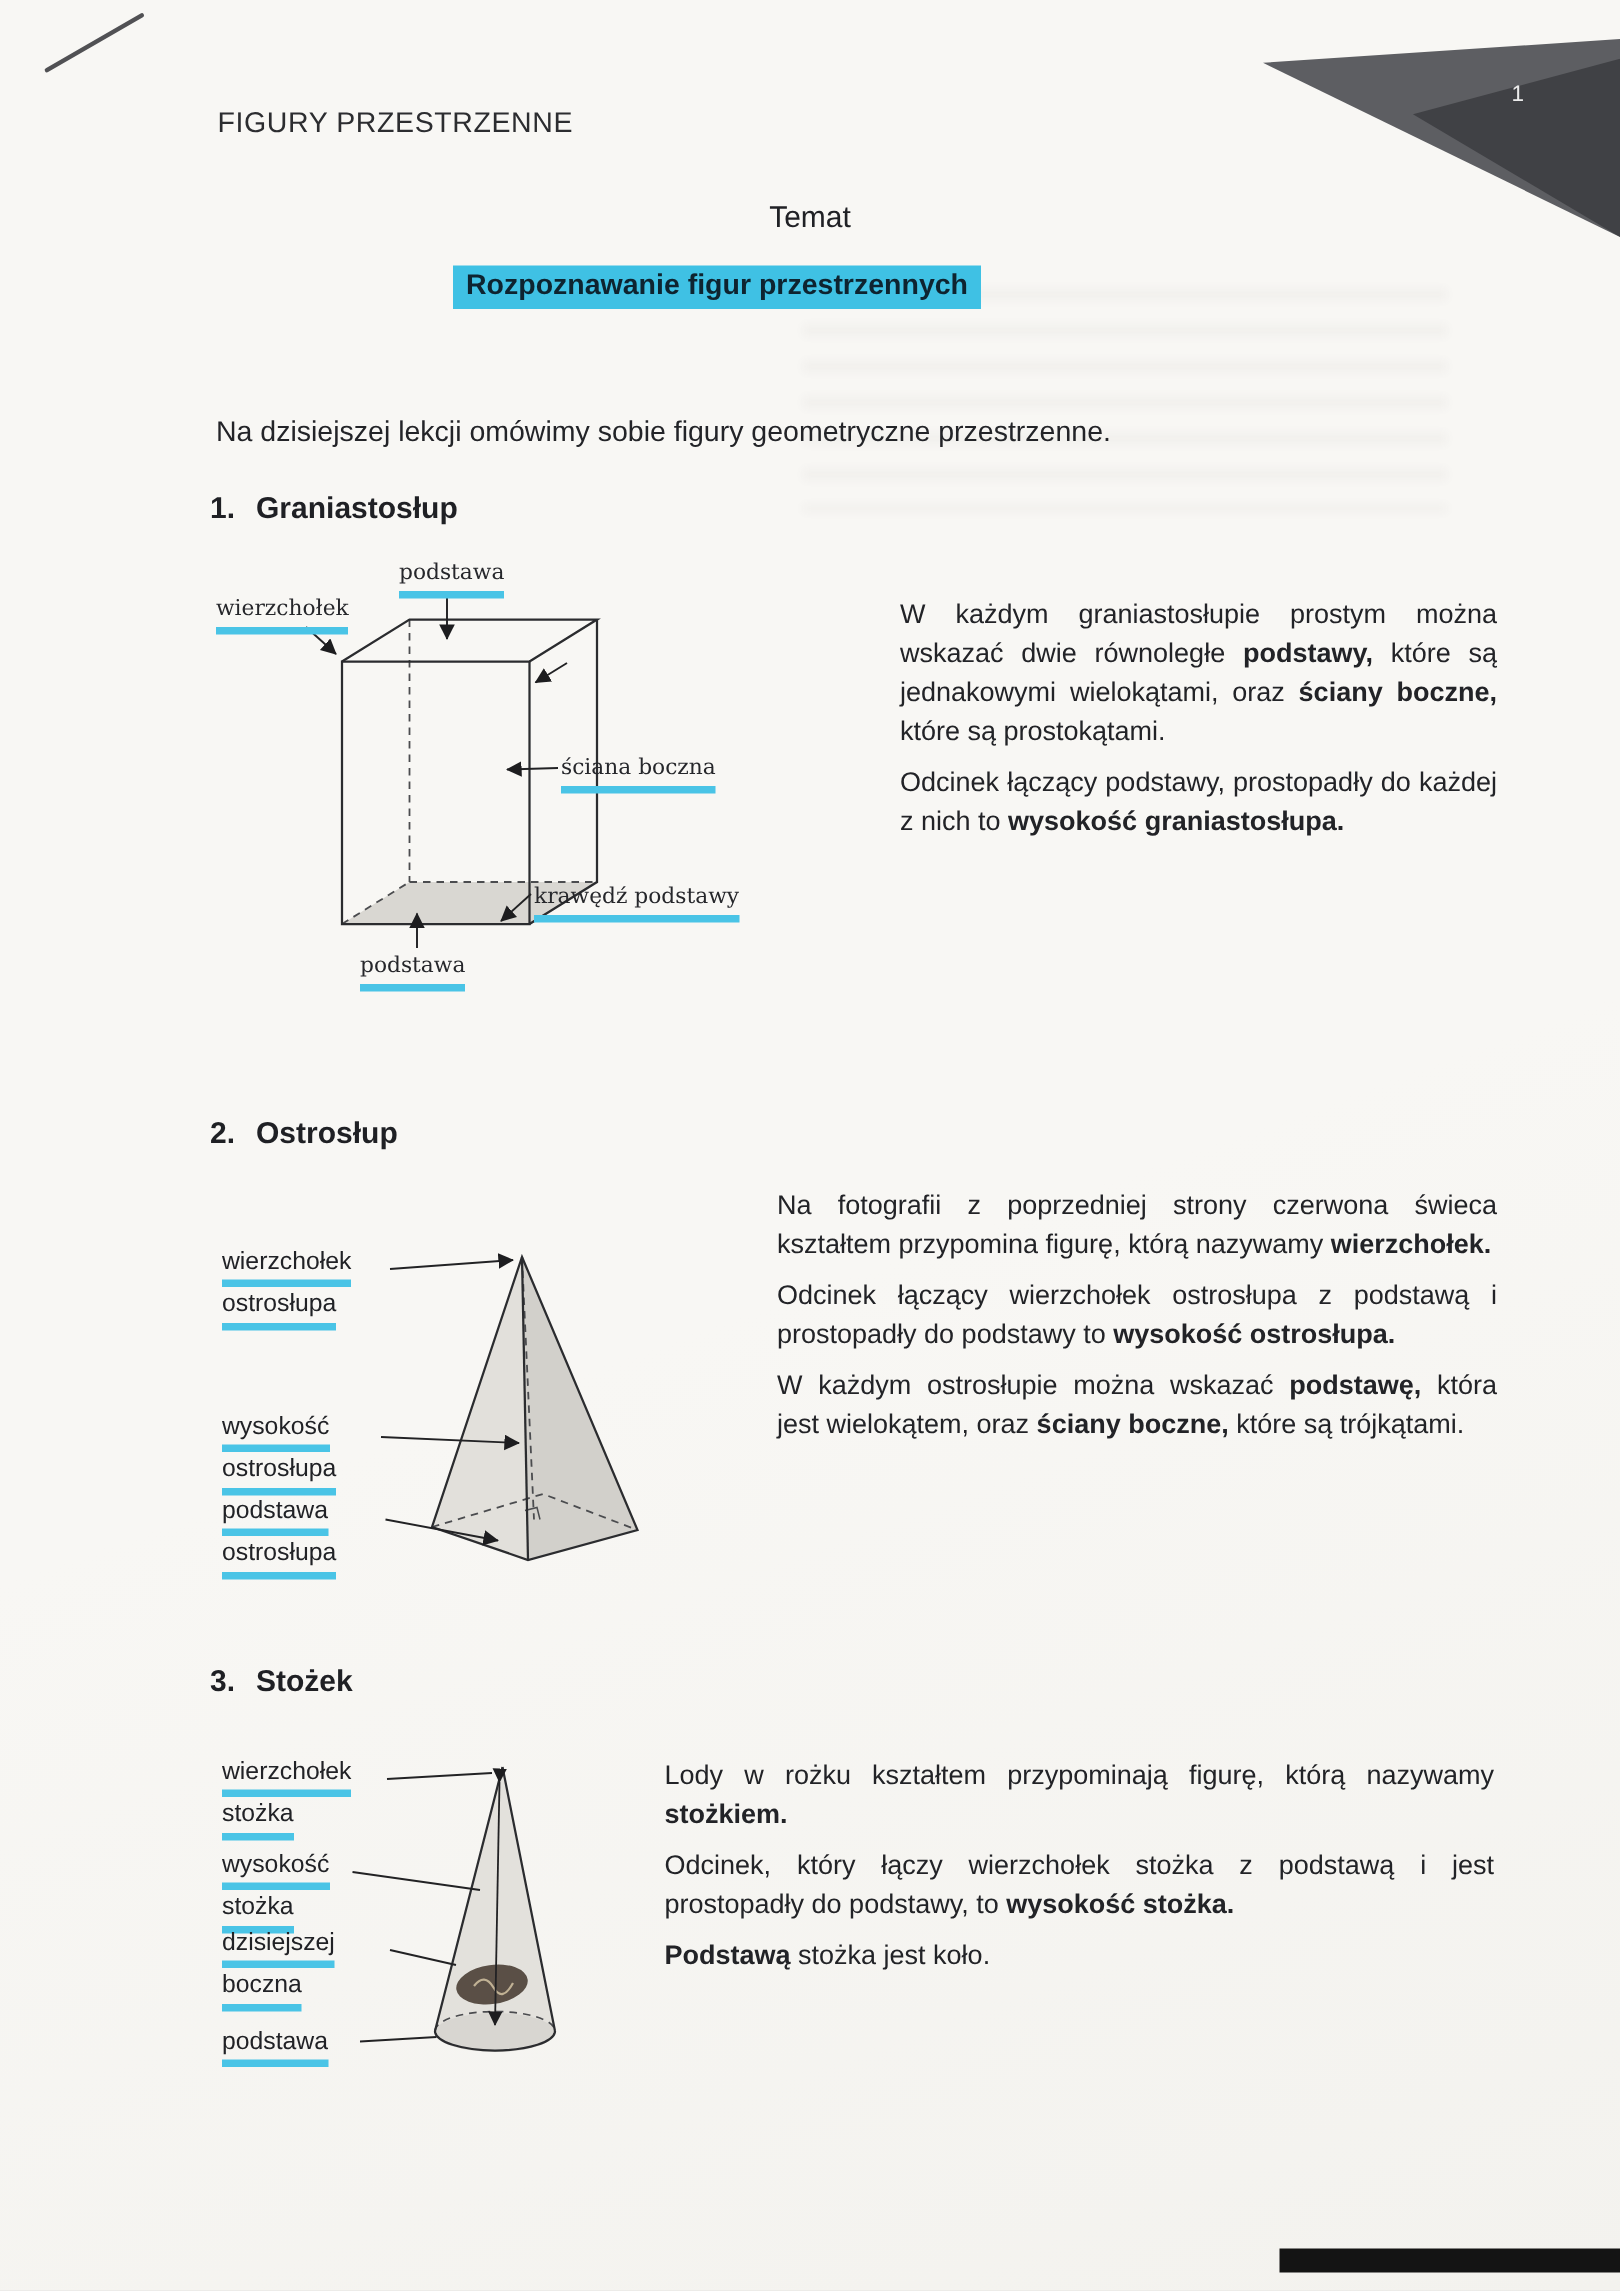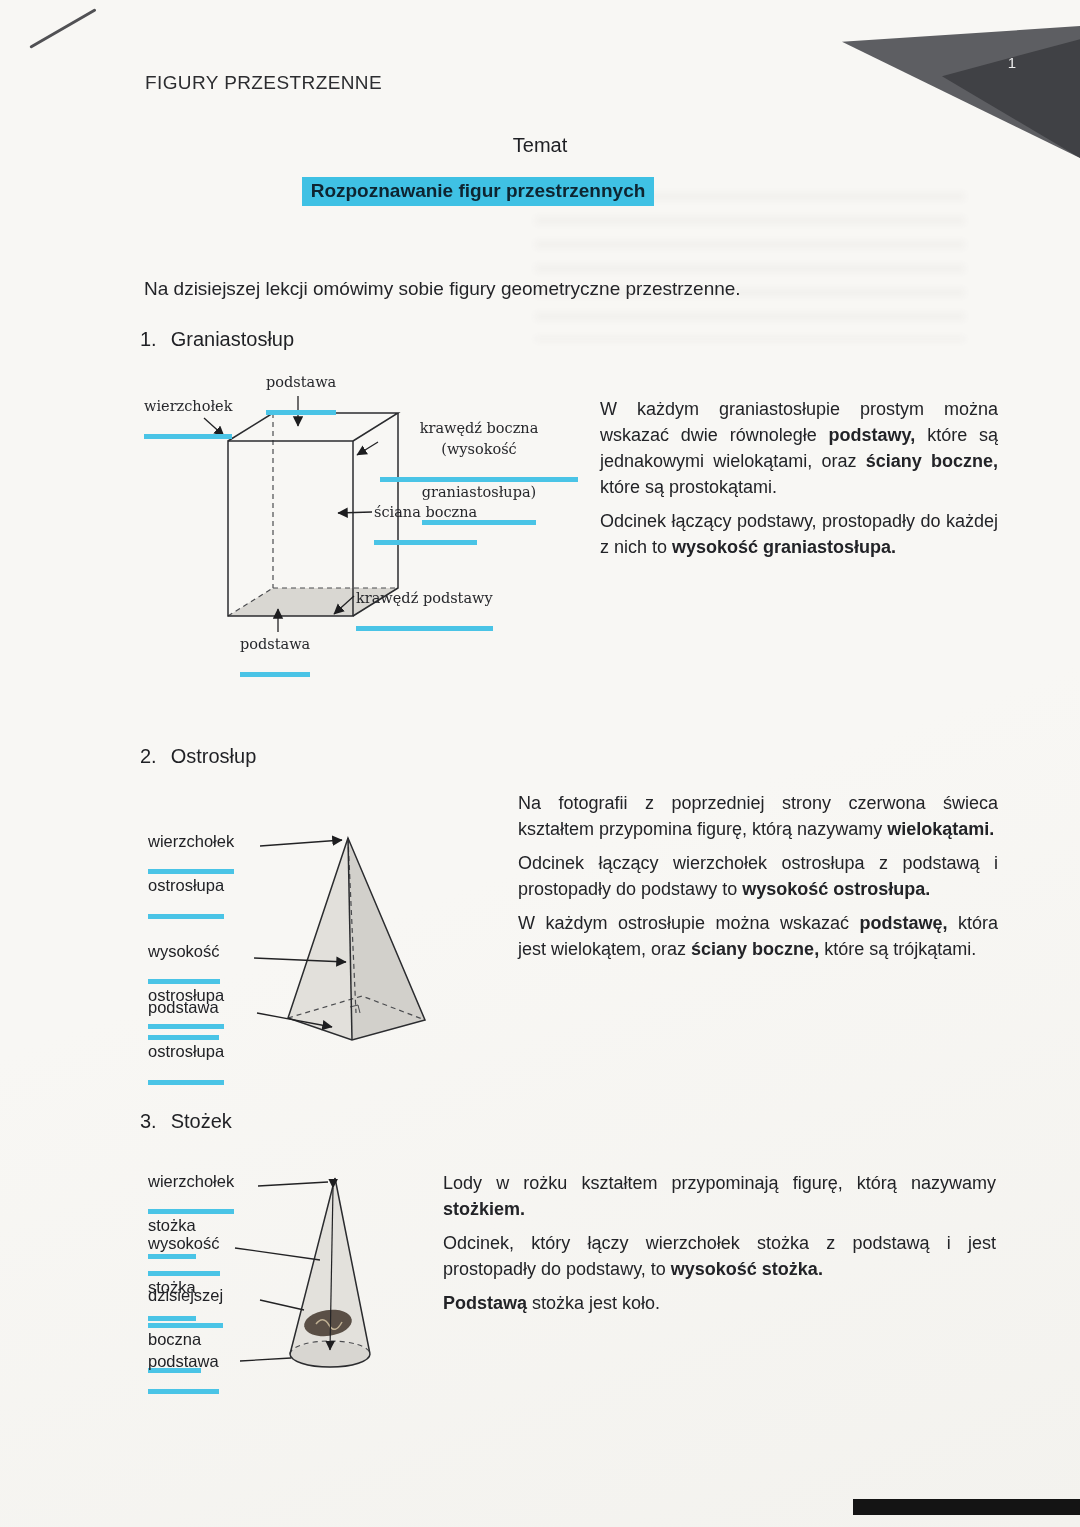--- a/index.html
+++ b/index.html
@@ -13,35 +13,35 @@
 
   .corner{top:26px;right:0;width:238px;height:132px;clip-path:polygon(0 12%,100% 0,100% 100%);background:#5d5e62}
   .corner-dark{position:absolute;inset:0;clip-path:polygon(42% 38%,100% 10%,100% 100%);background:#404145}
   .corner-num{position:absolute;top:28px;right:64px;color:#ececec;font-size:15px}
 
   .title{left:0;top:134px;width:1080px;text-align:center;font-size:20px;font-weight:normal;color:#202125}
   .subtitle-wrap{left:0;top:177px;width:956px;text-align:center}
   .subtitle{display:inline-block;background:#3fc1e4;color:#0e2430;font-size:19px;font-weight:bold;padding:3px 9px 4px}
   .intro{left:144px;top:278px;width:790px;font-size:19px;color:#232428}
 
-  .sec-head{font-size:20px;font-weight:normal;color:#1f2024}
+  .sec-head{font-size:20px;font-weight:bold;color:#1f2024}
   .sec-head .num{margin-right:14px}
   .s1-head{left:140px;top:328px}
   .s2-head{left:140px;top:745px}
   .s3-head{left:140px;top:1110px}
 
   .fig{position:absolute}
   .fig1{left:128px;top:366px;width:470px;height:305px}
   .fig2{left:140px;top:800px;width:340px;height:270px}
   .fig3{left:140px;top:1158px;width:315px;height:240px}
   .fig svg{position:absolute;left:0;top:0}
 
   .dl{position:absolute;font-family:"DejaVu Serif",serif;font-size:14.5px;color:#26272b;line-height:1.45}
   .dls{position:absolute;font-family:"Liberation Sans",sans-serif;font-size:16.5px;color:#212226;line-height:1.35}
-  .ul{display:inline-block;border-bottom:5px solid #4ac4e6;padding-bottom:17px}
+  .ul{display:inline-block;border-bottom:5px solid #4ac4e6;padding-bottom:1px}
 
   .pl-top{left:138px;top:6px}
   .pl-vertex{left:16px;top:30px}
   .pl-edge{left:252px;top:52px;width:198px;text-align:center}
   .pl-face{left:246px;top:136px}
   .pl-baseedge{left:228px;top:222px}
   .pl-base{left:112px;top:268px}
 
   .py-vertex{left:8px;top:30px}
   .py-height{left:8px;top:140px}
@@ -119,21 +119,20 @@
         <line x1="170" y1="30" x2="170" y2="60" marker-end="url(#arr)"></line>
         <line x1="76" y1="52" x2="96" y2="70" marker-end="url(#arr)"></line>
         <line x1="250" y1="76" x2="229" y2="89" marker-end="url(#arr)"></line>
         <line x1="244" y1="146" x2="210" y2="147" marker-end="url(#arr)"></line>
         <line x1="226" y1="230" x2="206" y2="248" marker-end="url(#arr)"></line>
         <line x1="150" y1="266" x2="150" y2="243" marker-end="url(#arr)"></line>
       </g>
     </svg>
     <div class="dl pl-top"><span class="ul">podstawa</span></div>
     <div class="dl pl-vertex"><span class="ul">wierzchołek</span></div>
-    <div class="dl pl-edge"><span class="ul">krawędź boczna (wysokość</span><br><span class="ul">graniastosłupa)</span></div>
     <div class="dl pl-face"><span class="ul">ściana boczna</span></div>
     <div class="dl pl-baseedge"><span class="ul">krawędź podstawy</span></div>
     <div class="dl pl-base"><span class="ul">podstawa</span></div>
   </div>
 
   <div class="abs body-text s1-text">
     <p><span>W każdym graniastosłupie prostym można wskazać dwie równoległe </span><span class="b">podstawy,</span><span> które są jednakowymi wielokątami, oraz </span><span class="b">ściany boczne,</span><span> które są prostokątami.</span></p>
     <p><span>Odcinek łączący podstawy, prostopadły do każdej z nich to </span><span class="b">wysokość graniastosłupa.</span></p>
   </div>
 
@@ -159,21 +158,21 @@
         <line x1="114" y1="158" x2="206" y2="162" marker-end="url(#arr)"></line>
         <line x1="117" y1="213" x2="192" y2="227" marker-end="url(#arr)"></line>
       </g>
     </svg>
     <div class="dls py-vertex"><span class="ul">wierzchołek</span><br><span class="ul">ostrosłupa</span></div>
     <div class="dls py-height"><span class="ul">wysokość</span><br><span class="ul">ostrosłupa</span></div>
     <div class="dls py-base"><span class="ul">podstawa</span><br><span class="ul">ostrosłupa</span></div>
   </div>
 
   <div class="abs body-text s2-text">
-    <p><span>Na fotografii z poprzedniej strony czerwona świeca kształtem przypomina figurę, którą nazywamy </span><span class="b">wielokątami.</span></p>
+    <p><span>Na fotografii z poprzedniej strony czerwona świeca kształtem przypomina figurę, którą nazywamy </span><span class="b">wierzchołek.</span></p>
     <p><span>Odcinek łączący wierzchołek ostrosłupa z podstawą i prostopadły do podstawy to </span><span class="b">wysokość ostrosłupa.</span></p>
     <p><span>W każdym ostrosłupie można wskazać </span><span class="b">podstawę,</span><span> która jest wielokątem, oraz </span><span class="b">ściany boczne,</span><span> które są trójkątami.</span></p>
   </div>
 
   <div class="abs sec-head s3-head">
     <span class="num">3.</span><span>Stożek</span>
   </div>
 
   <div class="fig fig3">
     <svg width="315" height="240" viewBox="0 0 315 240">

